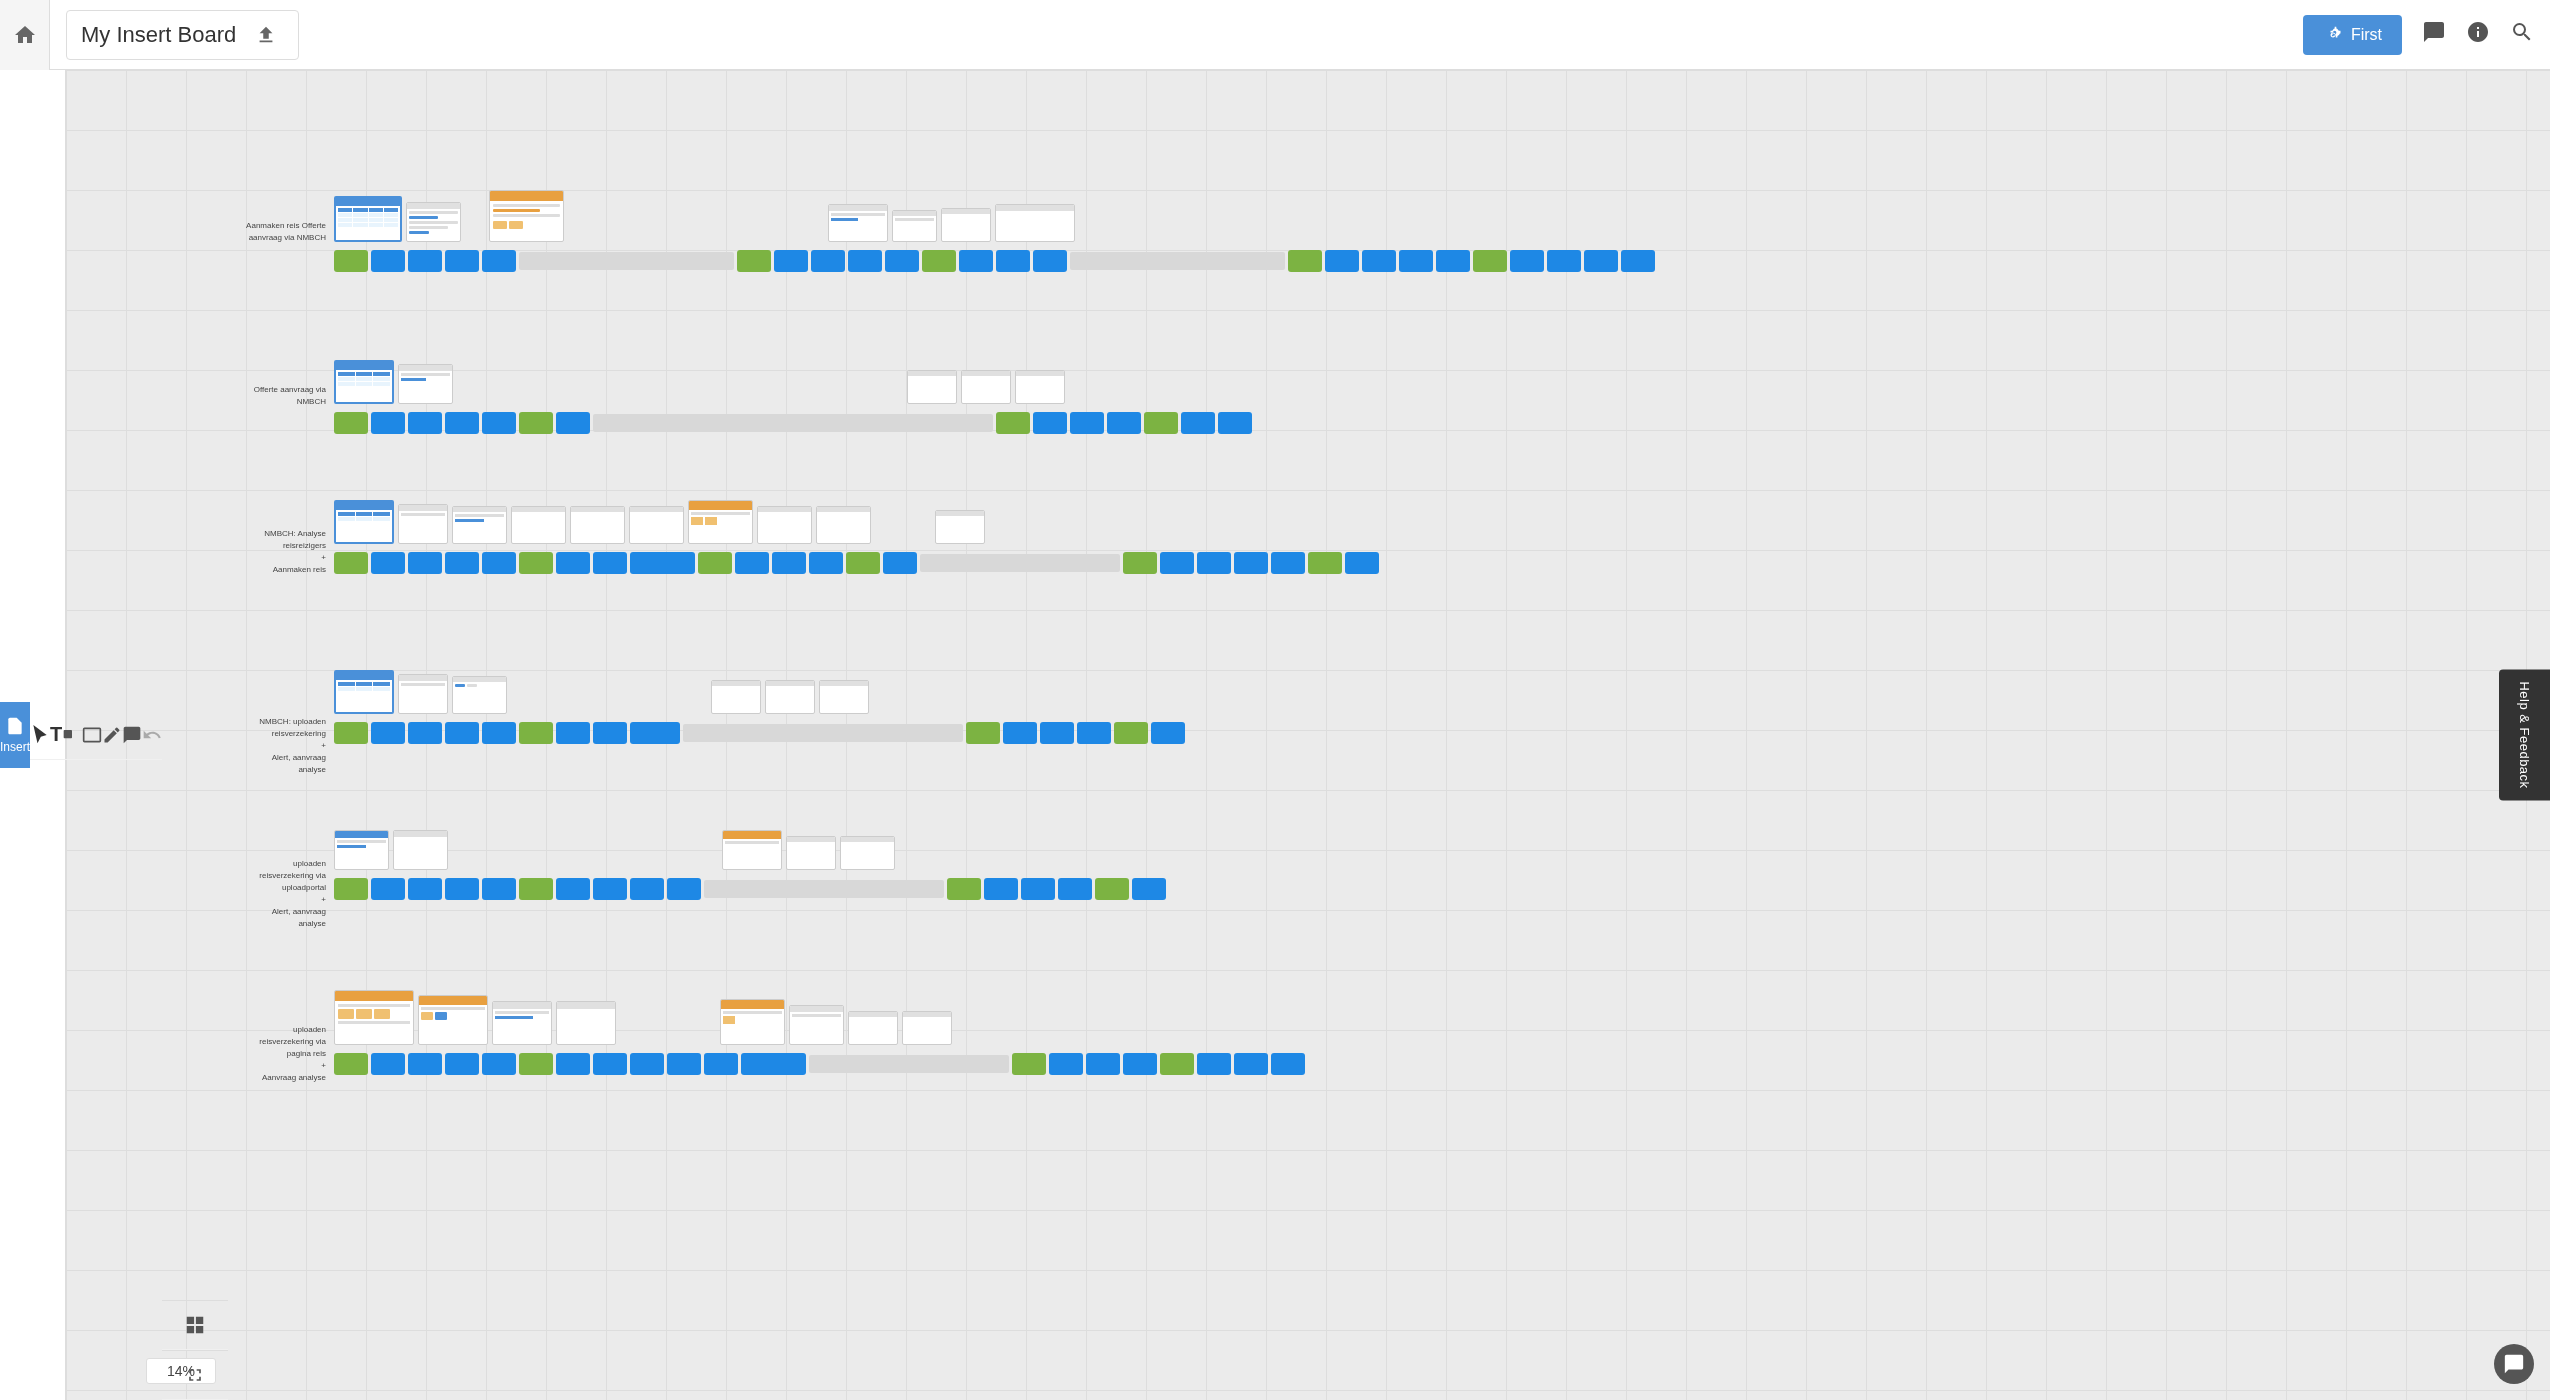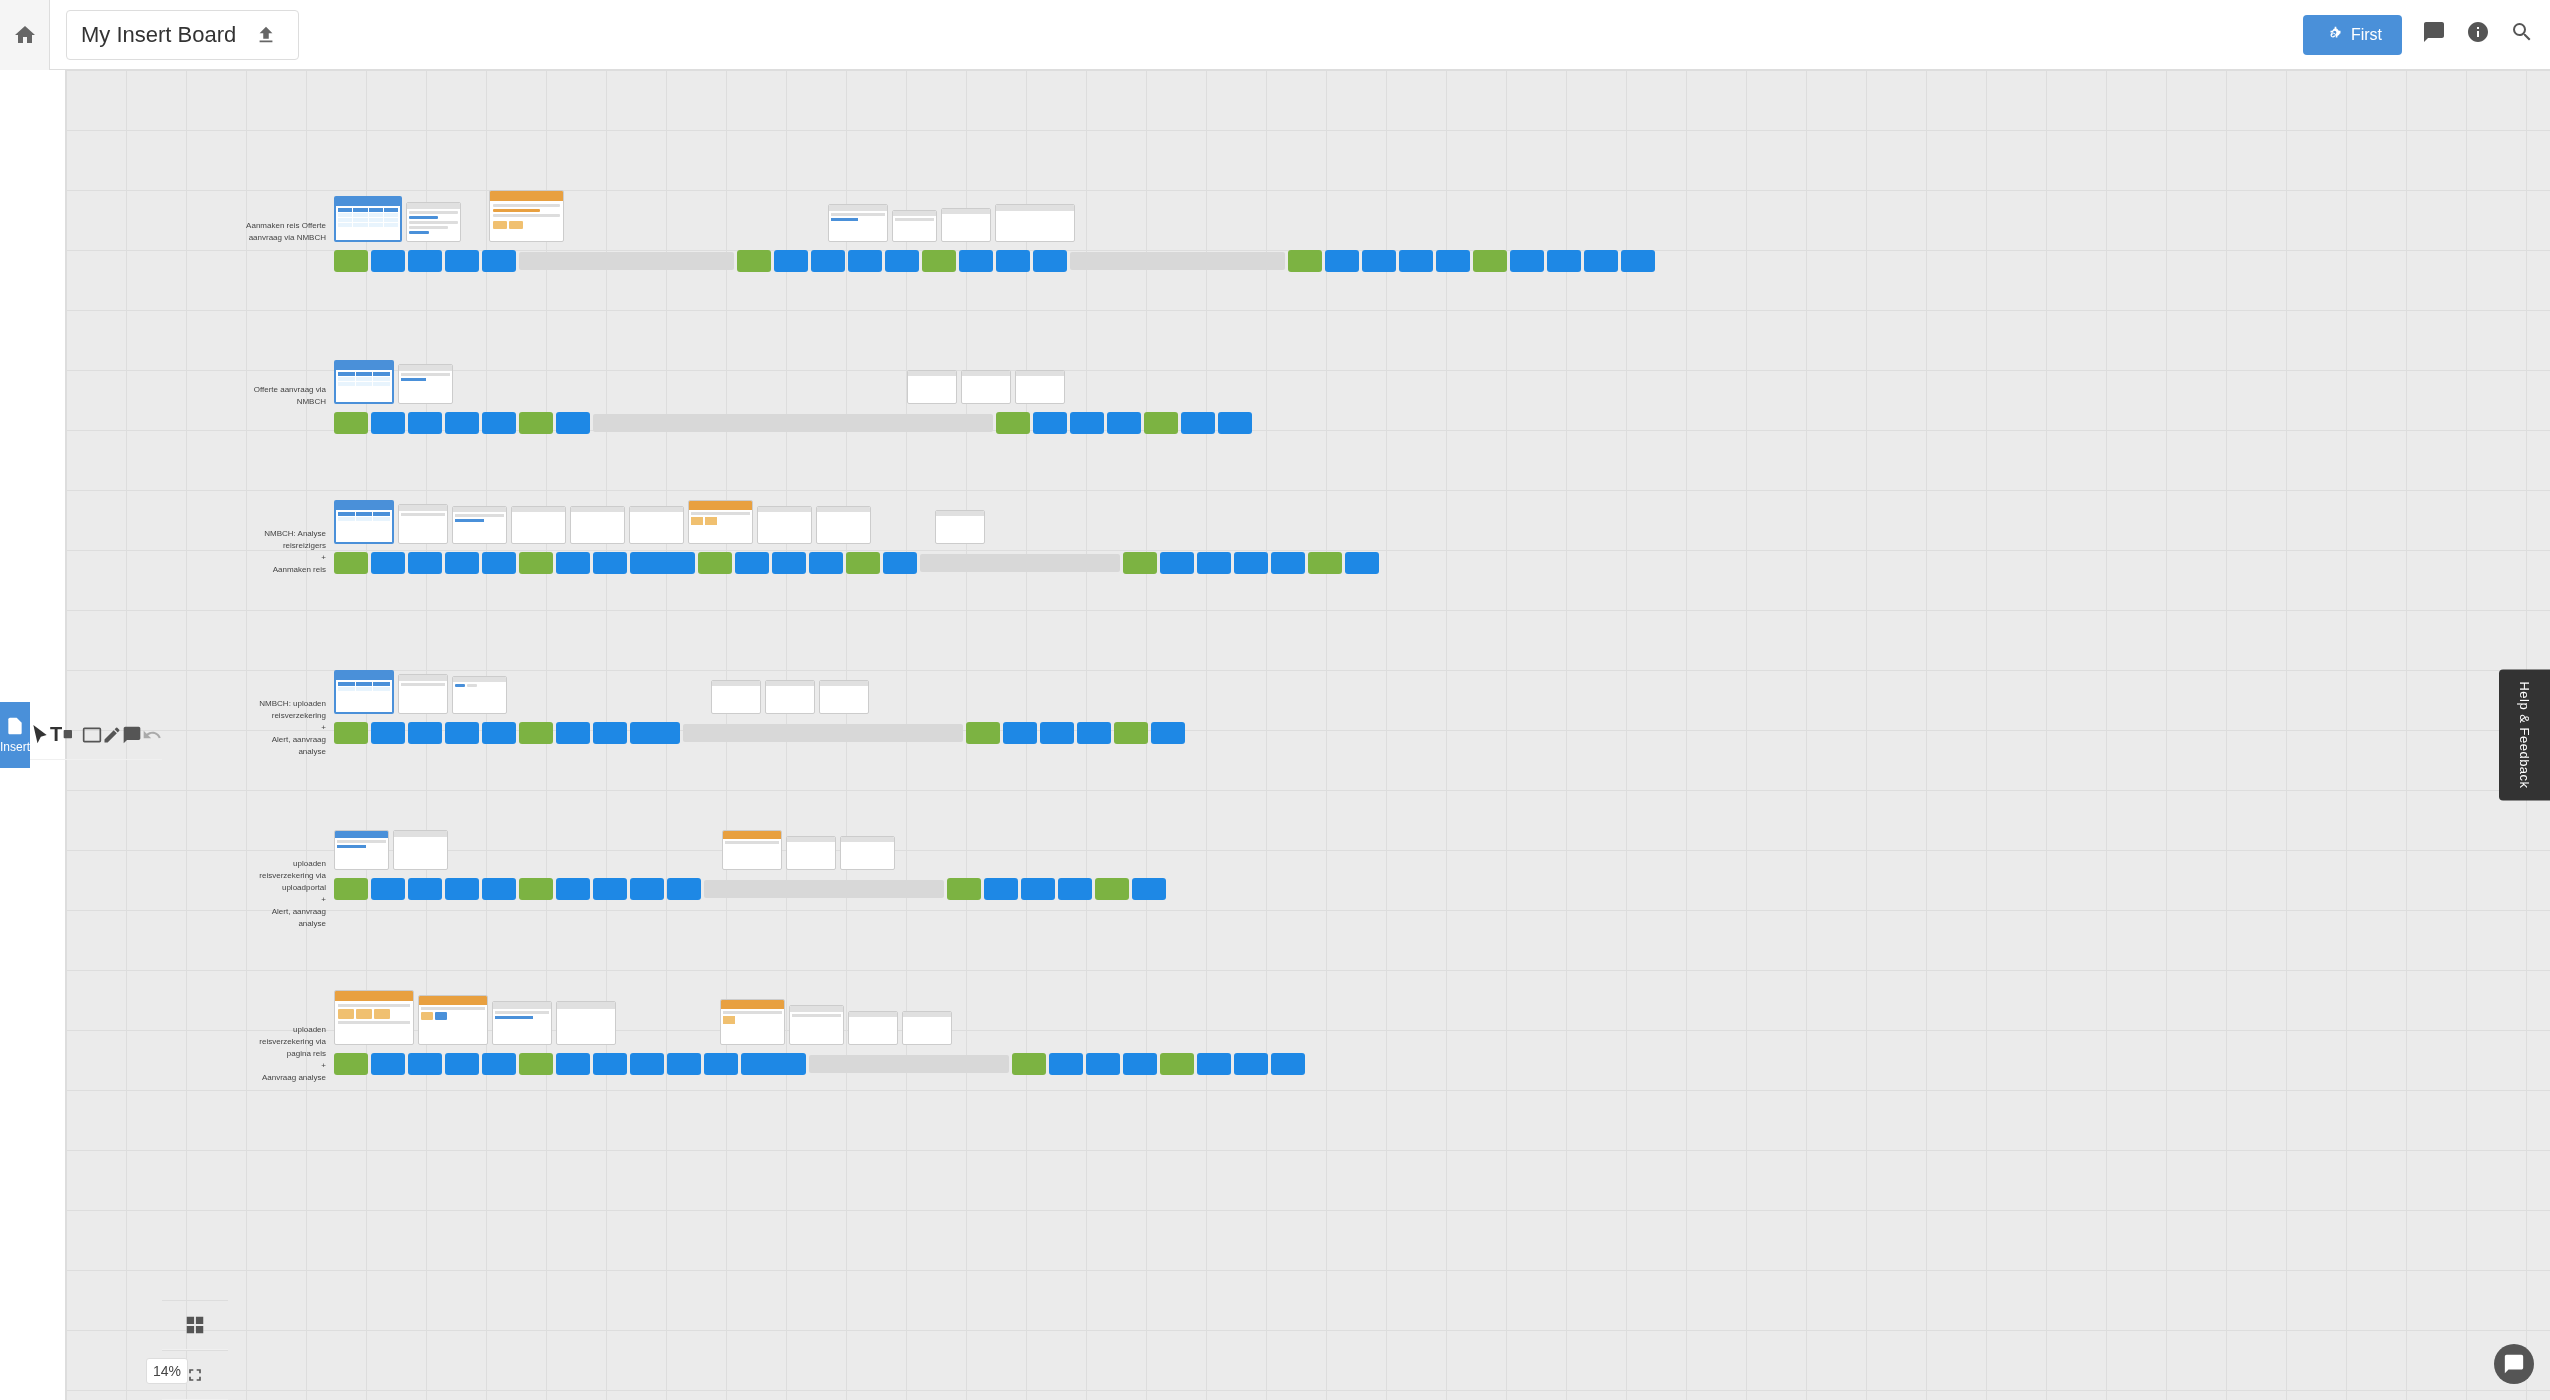--- a/index.html
+++ b/index.html
@@ -84,21 +84,21 @@
 
     .gray-band {
       background: #d8d8d8; height: 18px; border-radius: 2px;
       flex: 1; min-width: 200px; max-width: 400px;
     }
 
     
     #zoom-indicator {
       position: absolute; bottom: 16px; left: 80px;
       font-size: 14px; color: #444; background: white;
-      padding: 4px 6px; border-radius: 3px; border: 1px solid #ddd;
+      padding: 4px 20px; border-radius: 3px; border: 1px solid #ddd;
     }
 
     
     #help-tab {
       position: absolute; right: -2px; top: 50%;
       transform: translateY(-50%) rotate(90deg);
       background: #333; color: white; font-size: 12px;
       padding: 8px 14px; border-radius: 4px 4px 0 0;
       cursor: pointer; white-space: nowrap; z-index: 200;
       transform-origin: right center;
@@ -478,21 +478,21 @@
         <div class="card blue w2"></div>
         <div class="card blue w2"></div>
         <div class="card blue w2"></div>
         <div class="card green w2"></div>
         <div class="card blue w2"></div>
       </div>
     </div>
   </div>
 
   <div style="position:absolute; top:600px; left:160px; display:flex; align-items:flex-start; gap:8px;">
-    <div style="width:100px; font-size:8px; color:#444; text-align:right; padding-top:28px; line-height:1.5;">NMBCH: uploaden<br>reisverzekering<br>+<br>Alert, aanvraag<br>analyse</div>
+    <div style="width:100px; font-size:8px; color:#444; text-align:right; padding-top:46px; line-height:1.5;">NMBCH: uploaden<br>reisverzekering<br>+<br>Alert, aanvraag<br>analyse</div>
     <div style="display:flex; flex-direction:column; gap:4px;">
       <div style="display:flex; gap:4px; align-items:flex-end; margin-bottom:4px;">
         <div style="background:white;border:2px solid #4a90d9;width:60px;height:44px;border-radius:2px;overflow:hidden;">
           <div style="background:#4a90d9;height:8px;"></div>
           <div style="display:grid;grid-template-columns:repeat(3,1fr);gap:1px;padding:2px;">
             <div style="height:4px;background:#4a90d9;"></div>
               <div style="height:4px;background:#4a90d9;"></div>
               <div style="height:4px;background:#4a90d9;"></div>
             <div style="height:4px;background:#e8f4fd;"></div>
               <div style="height:4px;background:#e8f4fd;"></div>

